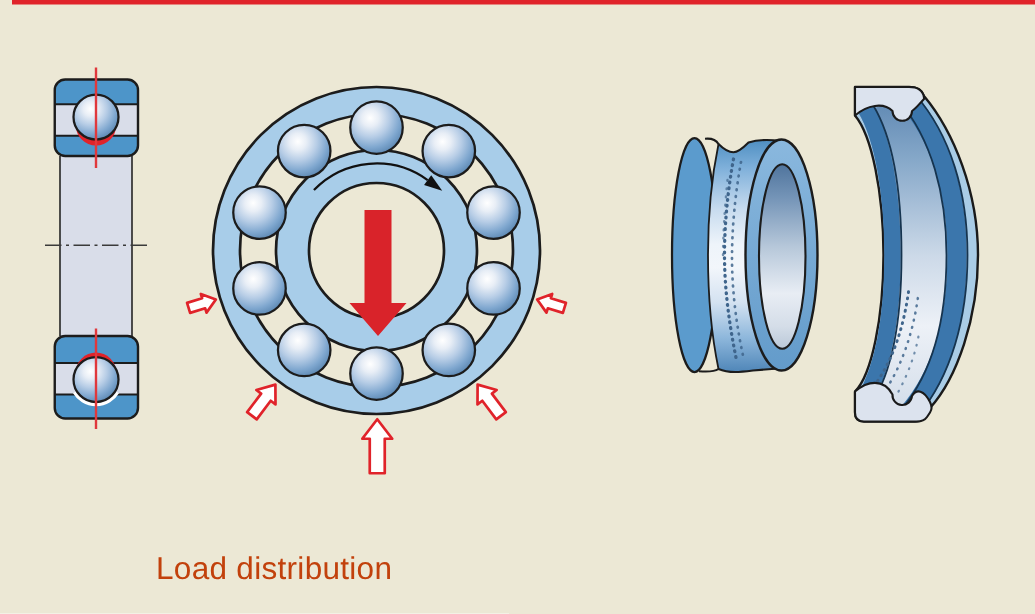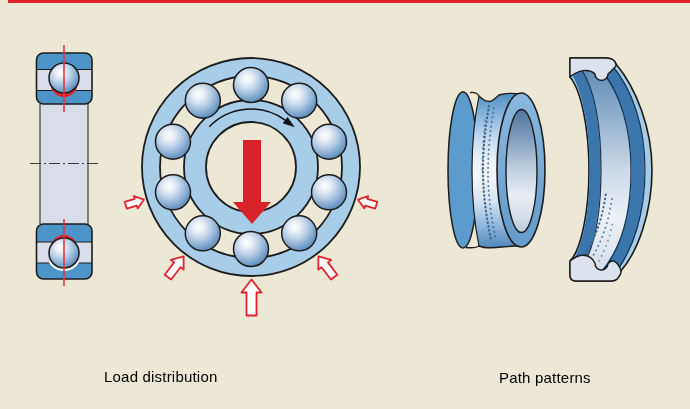--- a/index.html
+++ b/index.html
@@ -9,22 +9,22 @@
     background:#ece8d5;
     overflow:hidden;
     font-family:"Liberation Sans", sans-serif;
   }
   #top-rule{
     position:absolute;top:0;left:8px;right:0;height:3px;
     background:#e0232a;
   }
   .caption{
     position:absolute;
-    font-size:15px;
-    color:#000000;
+    font-size:21px;
+    color:#c2410c;
     letter-spacing:0.2px;
     white-space:nowrap;
   }
   #cap-left{left:104px;top:368px;}
   #cap-right{left:499px;top:369px;}
   svg{position:absolute;left:0;top:0;}
 </style>
 </head>
 <body>
 
@@ -178,14 +178,13 @@
         <path d="M 591 259 C 602 242 609 220 612 198" stroke-width="1.7" stroke-dasharray="0.5 4.4" opacity="0.85"></path>
         <path d="M 599 261 C 606 248 611 234 613 220" stroke-width="1.5" stroke-dasharray="0.5 5" opacity="0.7"></path>
       </g>
 
       <path d="M 570 58 L 606 58 Q 615 58 616 65 L 616 66 C 613 69 611 72 608 74 A 6.5 6.5 0 0 1 595 74 C 589 68 578 70 570 77 Z" fill="#dce3ee" stroke="#1a1a1a" stroke-width="1.4" stroke-linejoin="round"></path>
       <path d="M 570 261 C 578 254 589 252 595 263 A 6.5 6.5 0 0 0 608 264 C 611 259 616 260 620 268 Q 622 272 620 275 L 618 278 Q 616 281 611 281 L 576 281 Q 570 281 570 275 Z" fill="#dce3ee" stroke="#1a1a1a" stroke-width="1.4" stroke-linejoin="round"></path>
     </g>
   </svg>
 
   <div id="cap-left" class="caption">Load distribution</div>
-  <div id="cap-right" class="caption">Path patterns</div>
 </div>
 
 </body></html>

